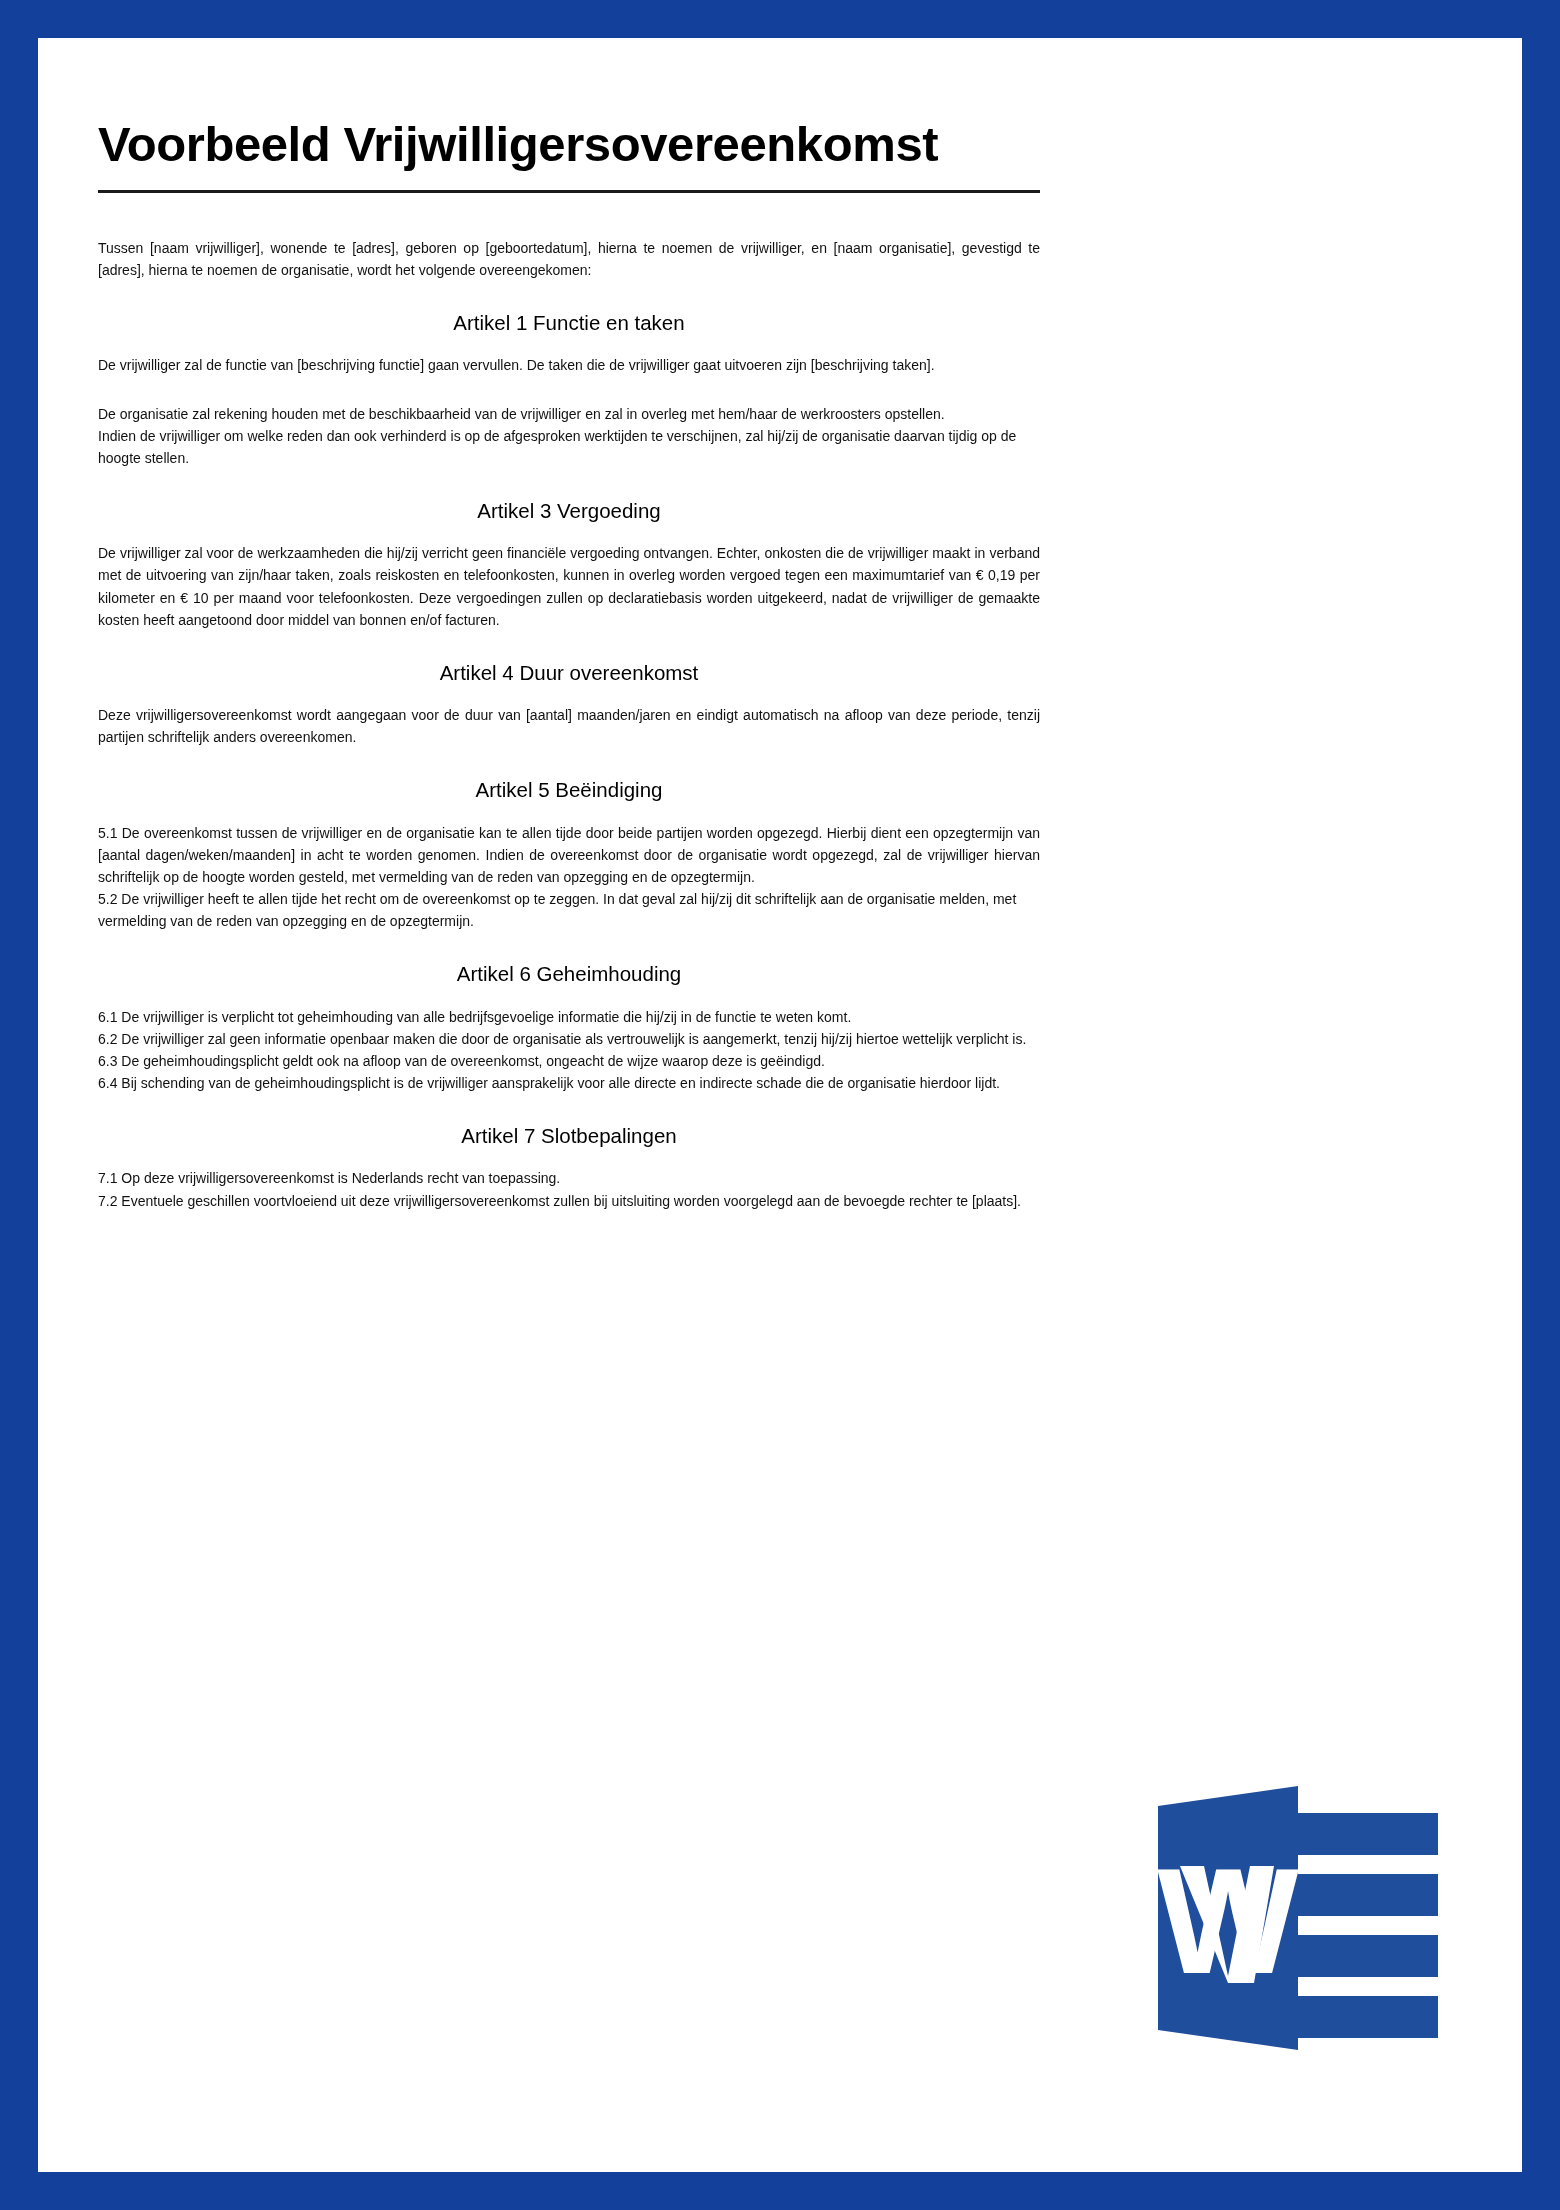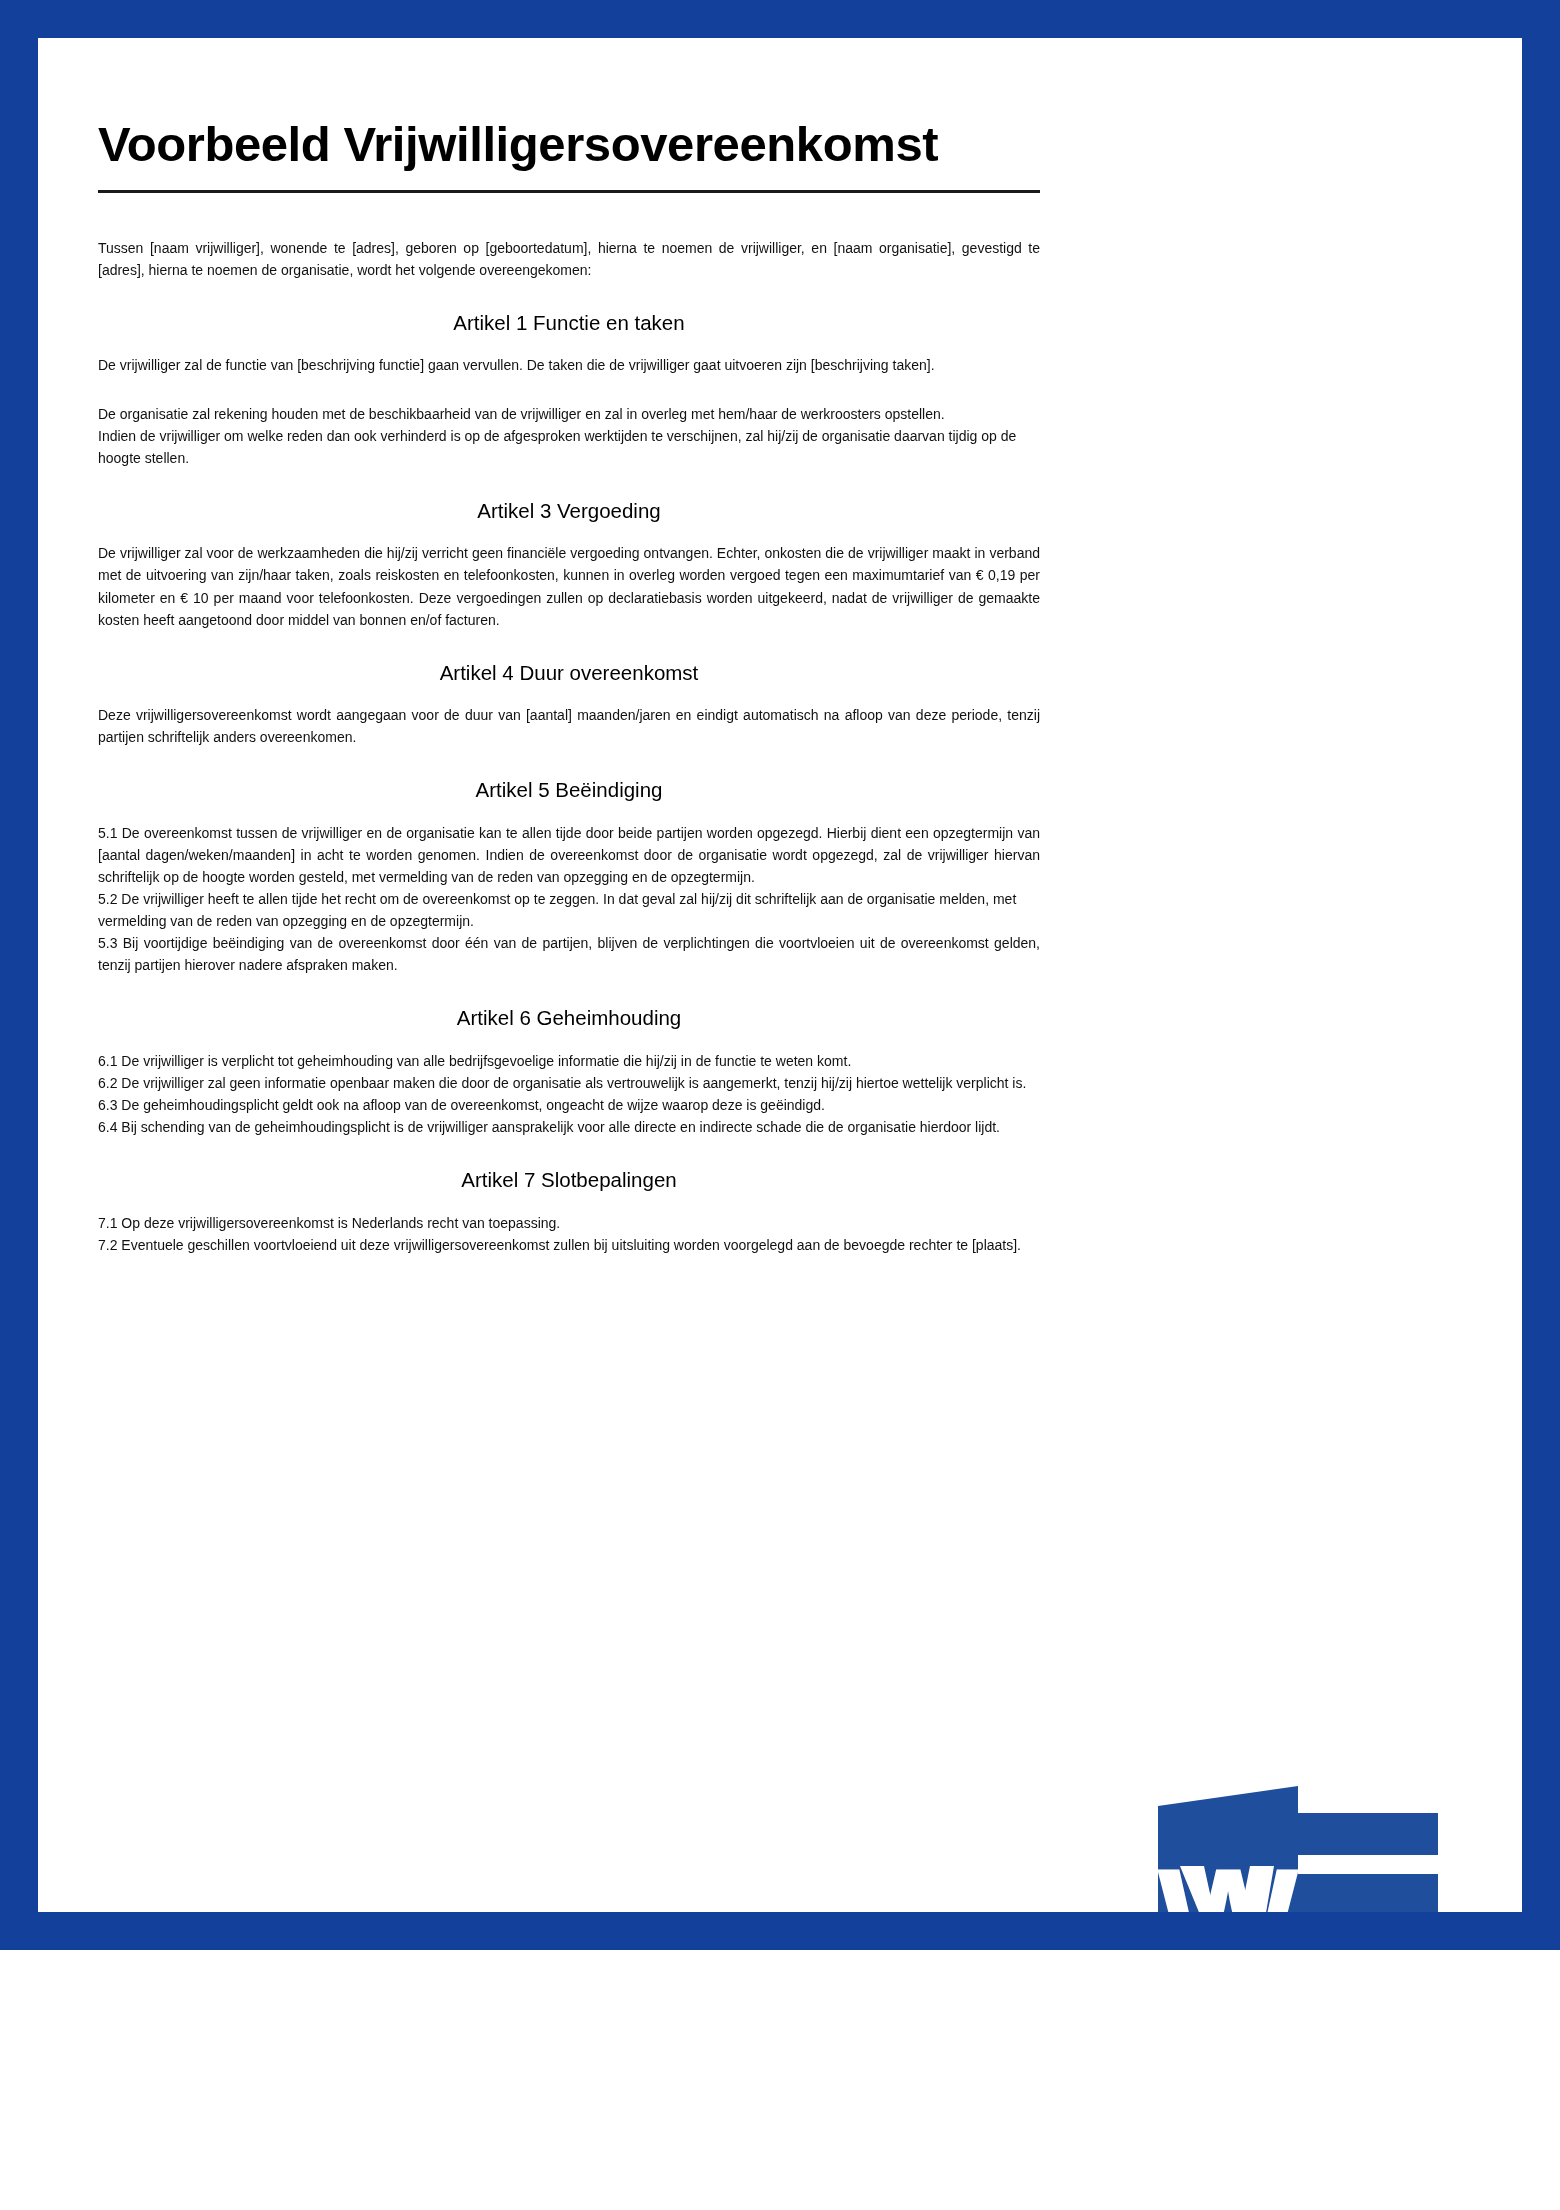--- a/index.html
+++ b/index.html
@@ -11,21 +11,21 @@
     width: 1560px;
     height: 2210px;
     font-family: "Liberation Sans", sans-serif;
     overflow: hidden;
   }
 
   
   #page {
     position: relative;
     width: 1560px;
-    height: 1950px;
+    height: 2210px;
     background: #12409a;
     box-sizing: border-box;
     padding: 38px;
   }
   #sheet {
     position: relative;
     width: 100%;
     height: 100%;
     background: #ffffff;
     box-sizing: border-box;
@@ -120,21 +120,20 @@
 
       <div class="section">
         <div class="art-head">Artikel 4 Duur overeenkomst</div>
         <p class="para">Deze vrijwilligersovereenkomst wordt aangegaan voor de duur van [aantal] maanden/jaren en eindigt automatisch na afloop van deze periode, tenzij partijen schriftelijk anders overeenkomen.</p>
       </div>
 
       <div class="section">
         <div class="art-head">Artikel 5 Beëindiging</div>
         <p class="para">5.1 De overeenkomst tussen de vrijwilliger en de organisatie kan te allen tijde door beide partijen worden opgezegd. Hierbij dient een opzegtermijn van [aantal dagen/weken/maanden] in acht te worden genomen. Indien de overeenkomst door de organisatie wordt opgezegd, zal de vrijwilliger hiervan schriftelijk op de hoogte worden gesteld, met vermelding van de reden van opzegging en de opzegtermijn.</p>
         <p class="para left">5.2 De vrijwilliger heeft te allen tijde het recht om de overeenkomst op te zeggen. In dat geval zal hij/zij dit schriftelijk aan de organisatie melden, met vermelding van de reden van opzegging en de opzegtermijn.</p>
-        <p class="para">5.3 Bij voortijdige beëindiging van de overeenkomst door één van de partijen, blijven de verplichtingen die voortvloeien uit de overeenkomst gelden, tenzij partijen hierover nadere afspraken maken.</p>
       </div>
 
       <div class="section">
         <div class="art-head">Artikel 6 Geheimhouding</div>
         <p class="para left">6.1 De vrijwilliger is verplicht tot geheimhouding van alle bedrijfsgevoelige informatie die hij/zij in de functie te weten komt.</p>
         <p class="para left">6.2 De vrijwilliger zal geen informatie openbaar maken die door de organisatie als vertrouwelijk is aangemerkt, tenzij hij/zij hiertoe wettelijk verplicht is.</p>
         <p class="para left">6.3 De geheimhoudingsplicht geldt ook na afloop van de overeenkomst, ongeacht de wijze waarop deze is geëindigd.</p>
         <p class="para left">6.4 Bij schending van de geheimhoudingsplicht is de vrijwilliger aansprakelijk voor alle directe en indirecte schade die de organisatie hierdoor lijdt.</p>
       </div>
 

